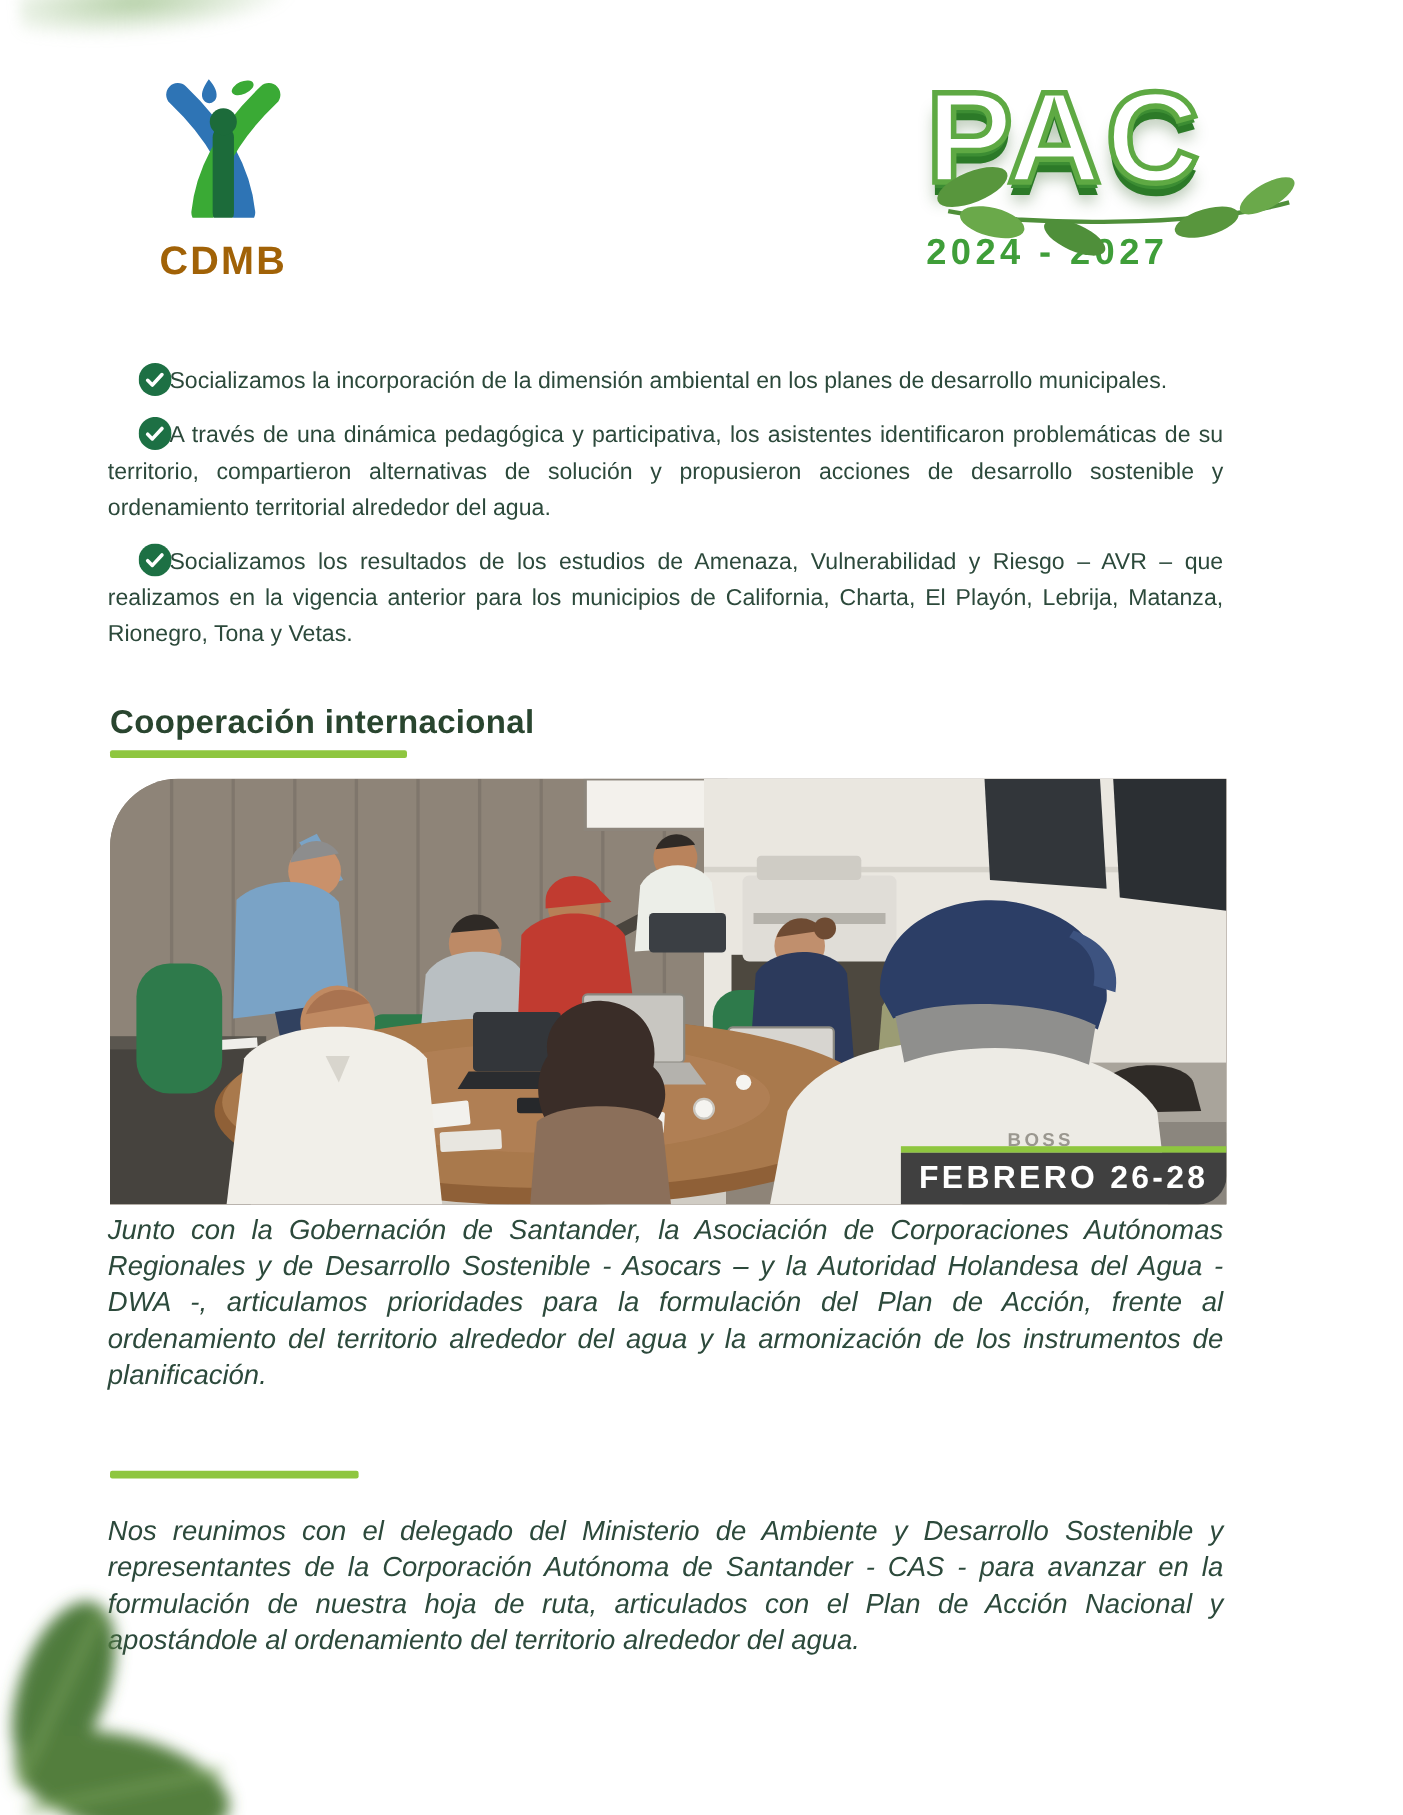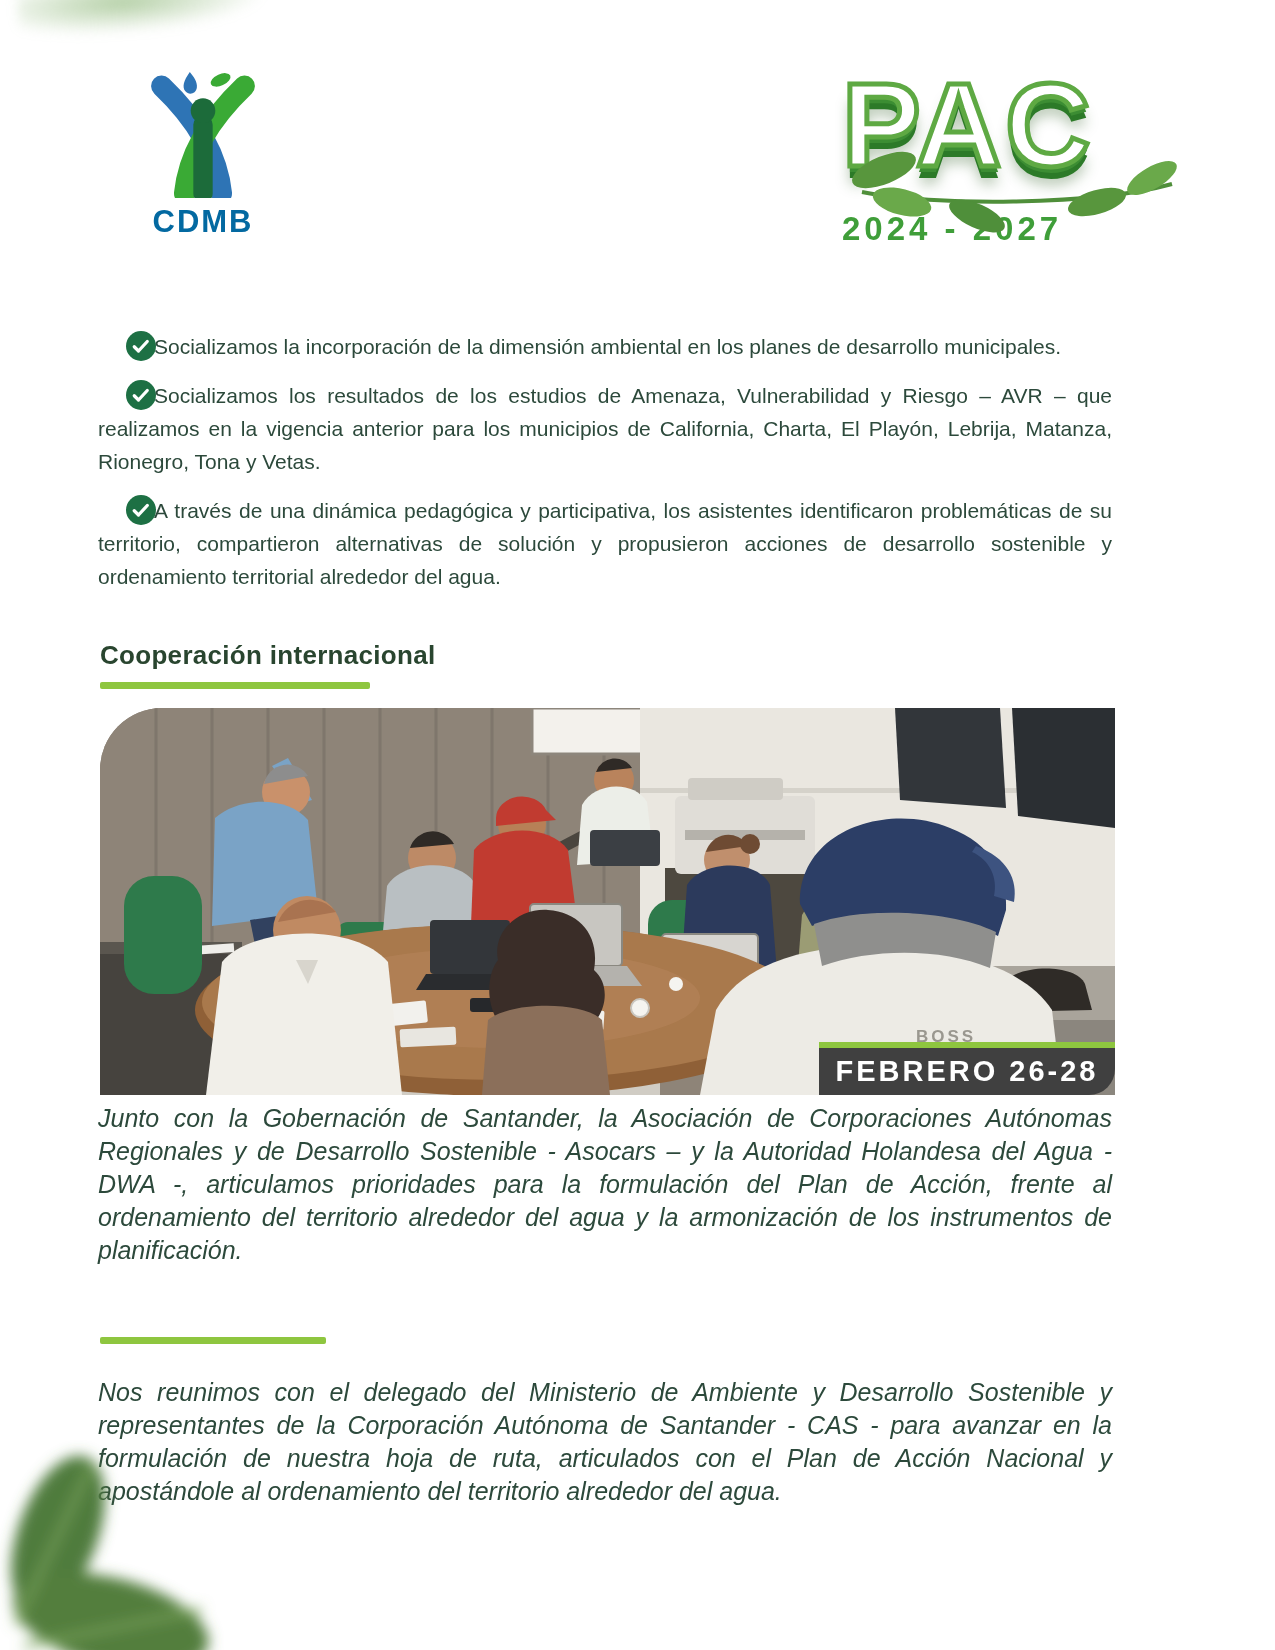--- a/index.html
+++ b/index.html
@@ -7,36 +7,36 @@
   .page{position:relative;width:1275px;height:1650px;background:#fff;overflow:hidden;
         font-family:"Liberation Sans",sans-serif;color:#2c493b;}
 
   
   .smudge{position:absolute;left:18px;top:-16px;width:250px;height:48px;
           background:radial-gradient(ellipse at 42% 35%, rgba(118,168,92,.55), rgba(118,168,92,0) 70%);
           filter:blur(6px);transform:rotate(-4deg);}
 
   
   .cdmb{position:absolute;left:108px;top:70px;width:190px;display:flex;flex-direction:column;align-items:center;}
-  .cdmb-text{margin-top:6px;font-size:31px;font-weight:800;color:#0369a1;letter-spacing:2px;}
+  .cdmb-text{margin-top:18px;font-size:36px;font-weight:800;color:#a16207;letter-spacing:2px;}
 
   
   .pac{position:absolute;left:842px;top:66px;width:345px;text-align:left;}
   .pac-text{position:relative;font-size:118px;line-height:118px;font-weight:800;color:#ffffff;
             letter-spacing:4px;-webkit-text-stroke:5px #5ea943;
             text-shadow:0 6px 0 #3c8d33,0 12px 0 #2c7a28,0 18px 14px rgba(40,90,30,.35);}
   .pac-leaves{position:absolute;left:0;top:78px;width:345px;height:90px;pointer-events:none;}
   .pac-years{margin-top:26px;font-size:33px;font-weight:800;color:#3f9e39;letter-spacing:4px;}
 
   
   .bullets{position:absolute;left:98px;top:330px;width:1014px;}
   .bullet{margin:0 0 16px 0;font-size:21px;line-height:33px;text-align:justify;text-indent:14px;}
   .check{display:inline-block;width:30px;height:30px;vertical-align:-7px;margin-right:12px;}
 
-  .h-sec{position:absolute;font-size:26px;font-weight:700;color:#29452f;letter-spacing:.3px;margin:0;}
+  .h-sec{position:absolute;font-size:30px;font-weight:700;color:#29452f;letter-spacing:.3px;margin:0;}
   .h1{left:100px;top:640px;}
   .h2{left:100px;top:1296px;}
   .rule{position:absolute;height:7px;background:#8ec63f;border-radius:2px;}
   .rule1{left:100px;top:682px;width:270px;}
   .rule2{left:100px;top:1337px;width:226px;}
 
   .para{position:absolute;left:98px;width:1014px;font-size:25px;line-height:33px;text-align:justify;margin:0;font-style:italic;}
   .para1{top:1102px;}
   .para2{top:1376px;}
 
@@ -88,27 +88,27 @@
     <p class="bullet">
       <span class="check"><svg viewBox="0 0 24 24" width="30" height="30">
             <circle cx="12" cy="12" r="12" fill="#1d7044"></circle>
             <path d="M6.6 12.6l3.4 3.4 7-7.6" stroke="#fff" stroke-width="2.6" fill="none" stroke-linecap="round" stroke-linejoin="round"></path>
           </svg></span><span>Socializamos la incorporación de la dimensión ambiental en los planes de desarrollo municipales.</span>
     </p>
     <p class="bullet">
       <span class="check"><svg viewBox="0 0 24 24" width="30" height="30">
             <circle cx="12" cy="12" r="12" fill="#1d7044"></circle>
             <path d="M6.6 12.6l3.4 3.4 7-7.6" stroke="#fff" stroke-width="2.6" fill="none" stroke-linecap="round" stroke-linejoin="round"></path>
-          </svg></span><span>Socializamos los resultados de los estudios de Amenaza, Vulnerabilidad y Riesgo – AVR – que realizamos en la vigencia anterior para los municipios de California, Charta, El Playón, Lebrija, Matanza, Rionegro, Tona y Vetas.</span>
+          </svg></span><span>A través de una dinámica pedagógica y participativa, los asistentes identificaron problemáticas de su territorio, compartieron alternativas de solución y propusieron acciones de desarrollo sostenible y ordenamiento territorial alrededor del agua.</span>
     </p>
     <p class="bullet">
       <span class="check"><svg viewBox="0 0 24 24" width="30" height="30">
             <circle cx="12" cy="12" r="12" fill="#1d7044"></circle>
             <path d="M6.6 12.6l3.4 3.4 7-7.6" stroke="#fff" stroke-width="2.6" fill="none" stroke-linecap="round" stroke-linejoin="round"></path>
-          </svg></span><span>A través de una dinámica pedagógica y participativa, los asistentes identificaron problemáticas de su territorio, compartieron alternativas de solución y propusieron acciones de desarrollo sostenible y ordenamiento territorial alrededor del agua.</span>
+          </svg></span><span>Socializamos los resultados de los estudios de Amenaza, Vulnerabilidad y Riesgo – AVR – que realizamos en la vigencia anterior para los municipios de California, Charta, El Playón, Lebrija, Matanza, Rionegro, Tona y Vetas.</span>
     </p>
   </div>
 
   <h2 class="h-sec h1">Cooperación internacional</h2>
   <div class="rule rule1"></div>
 
   <figure class="photo">
     <svg viewBox="0 0 1015 387" preserveAspectRatio="none">
 
       <rect x="0" y="0" width="1015" height="387" fill="#8e8478"></rect>

